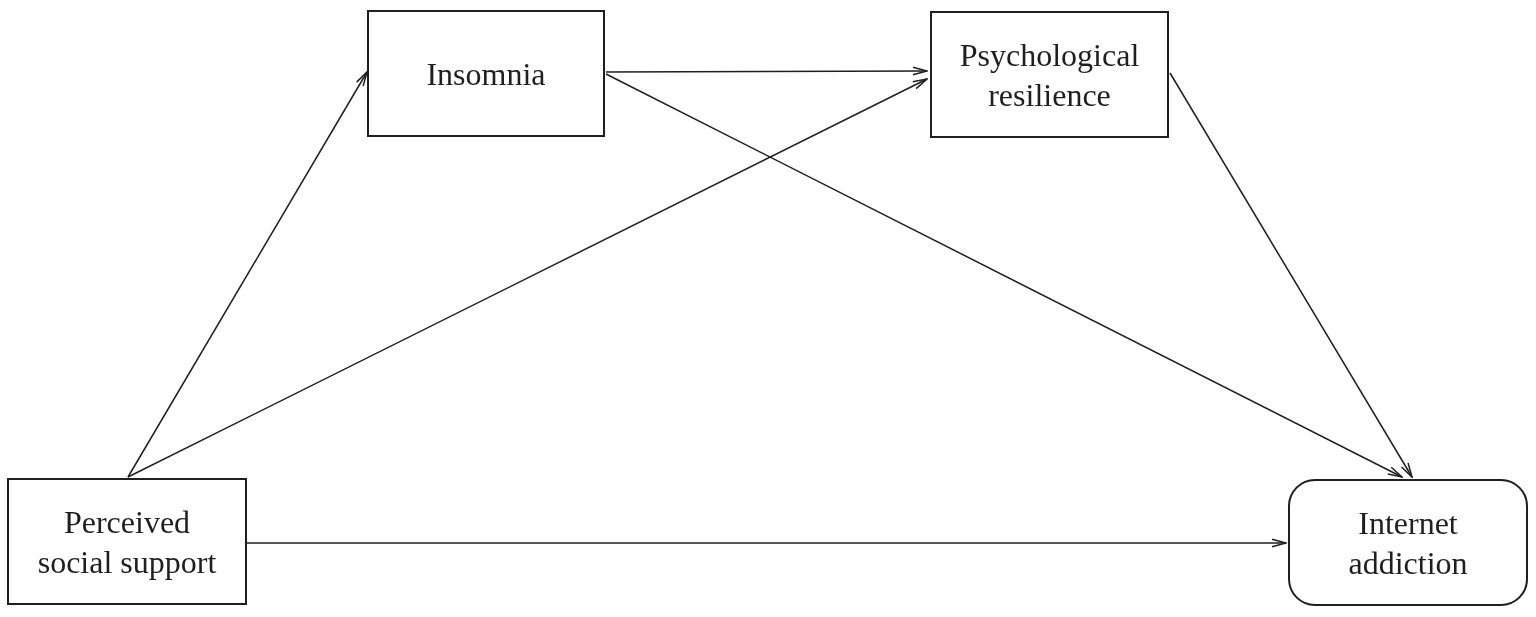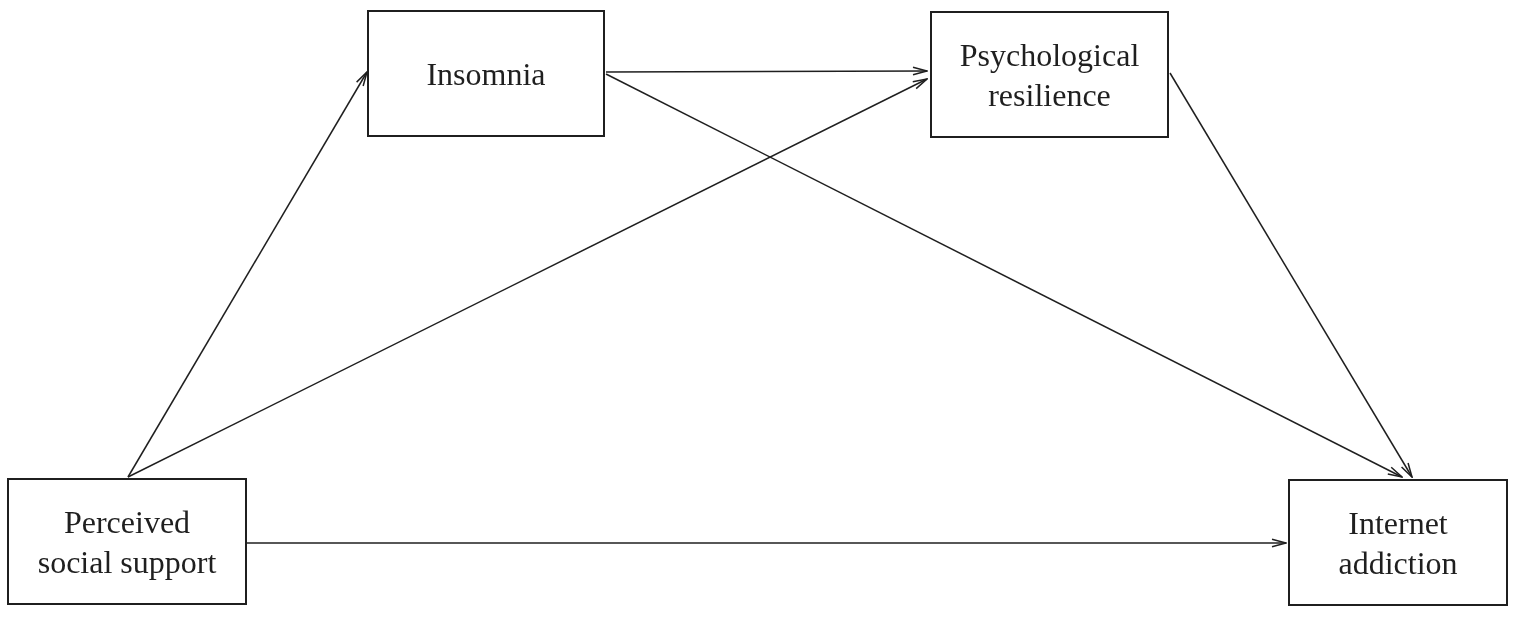--- a/index.html
+++ b/index.html
@@ -34,21 +34,21 @@
     justify-content: center;
     text-align: center;
     font-size: 32px;
     line-height: 1.25;
     z-index: 2;
     padding: 0 22px;
   }
   .node-insomnia               { left: 367px;  top: 10px;  width: 238px; height: 127px; }
   .node-psychological          { left: 930px;  top: 11px;  width: 239px; height: 127px; }
   .node-perceived              { left: 7px;    top: 478px; width: 240px; height: 127px; padding: 16px 24px; }
-  .node-internet               { left: 1288px; top: 479px; width: 220px; height: 127px; }
+  .node-internet               { left: 1288px; top: 479px; width: 240px; height: 127px; border-radius: 27px; }
   .edge { stroke-width: 1.5; fill: none; }
 </style>
 </head>
 <body>
 
 <div class="figure">
 
   <svg class="edges-layer" viewBox="0 0 1536 617" xmlns="http://www.w3.org/2000/svg">
     <defs>
       <marker id="arrowhead" viewBox="0 0 16 10" refX="15" refY="5" markerWidth="16" markerHeight="10" orient="auto" markerUnits="userSpaceOnUse">

